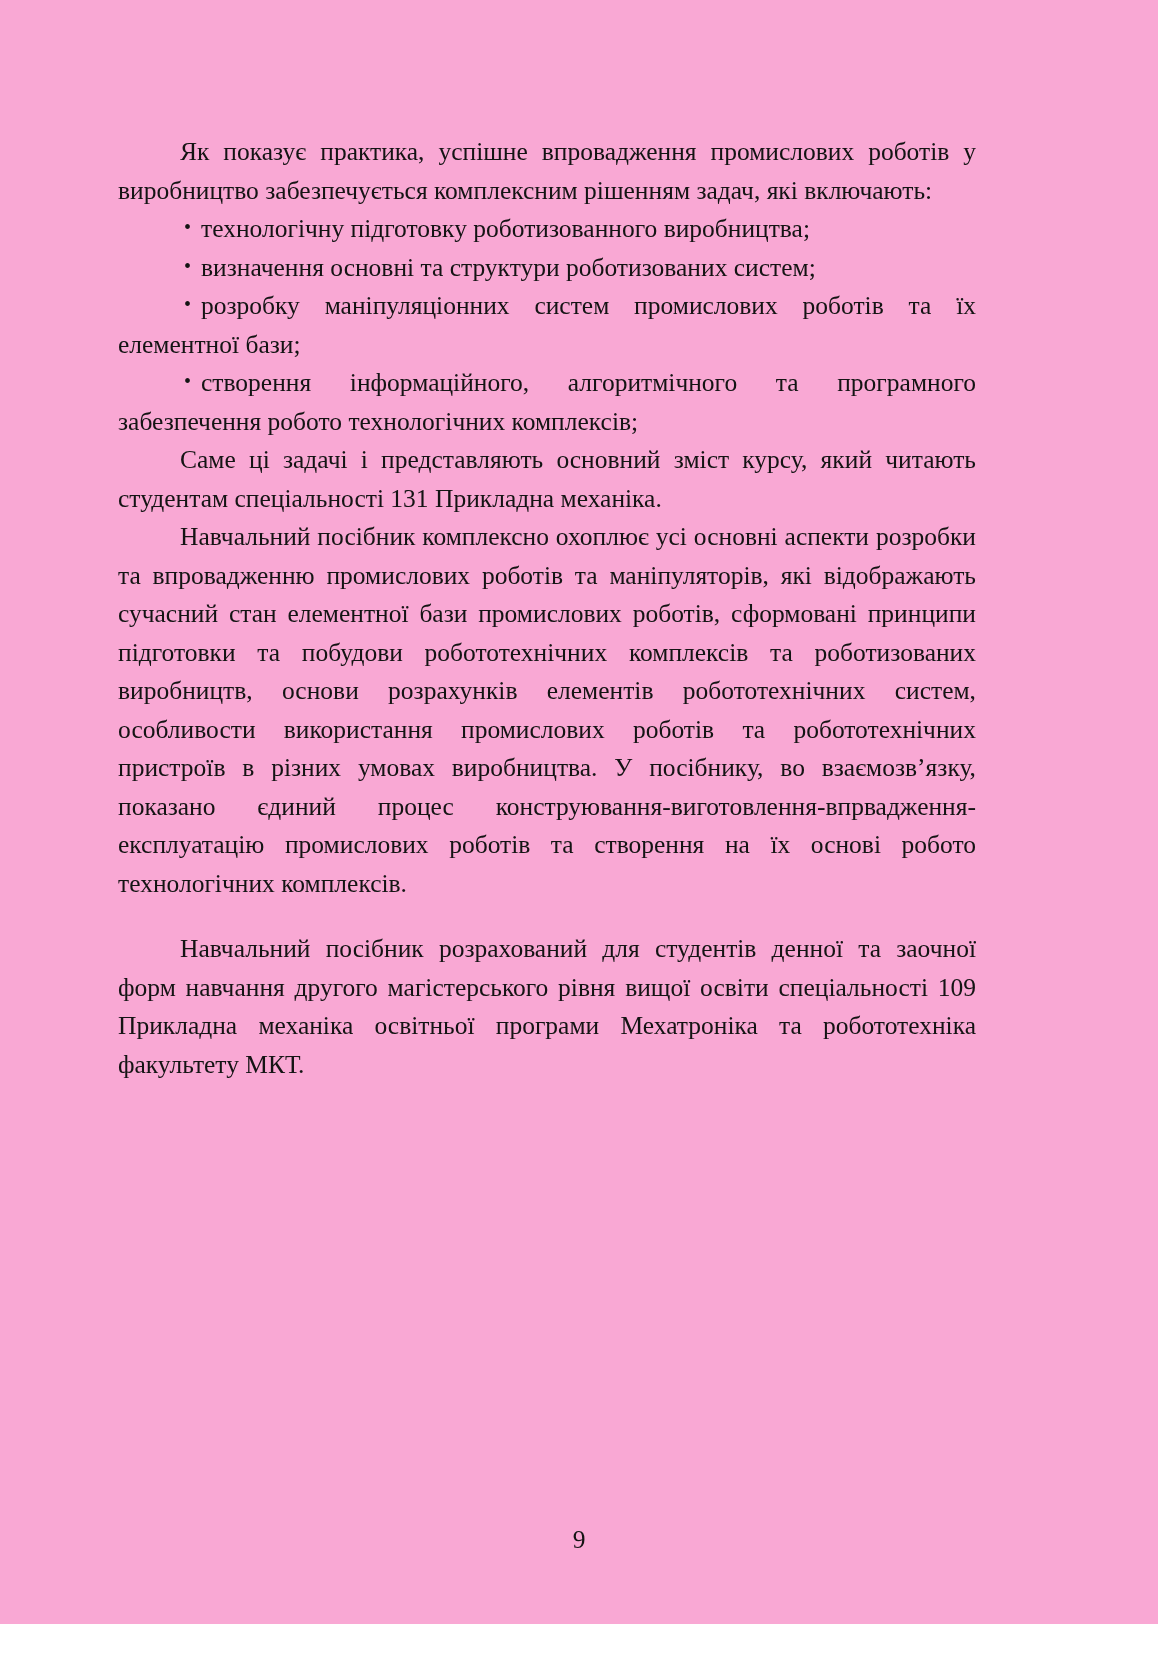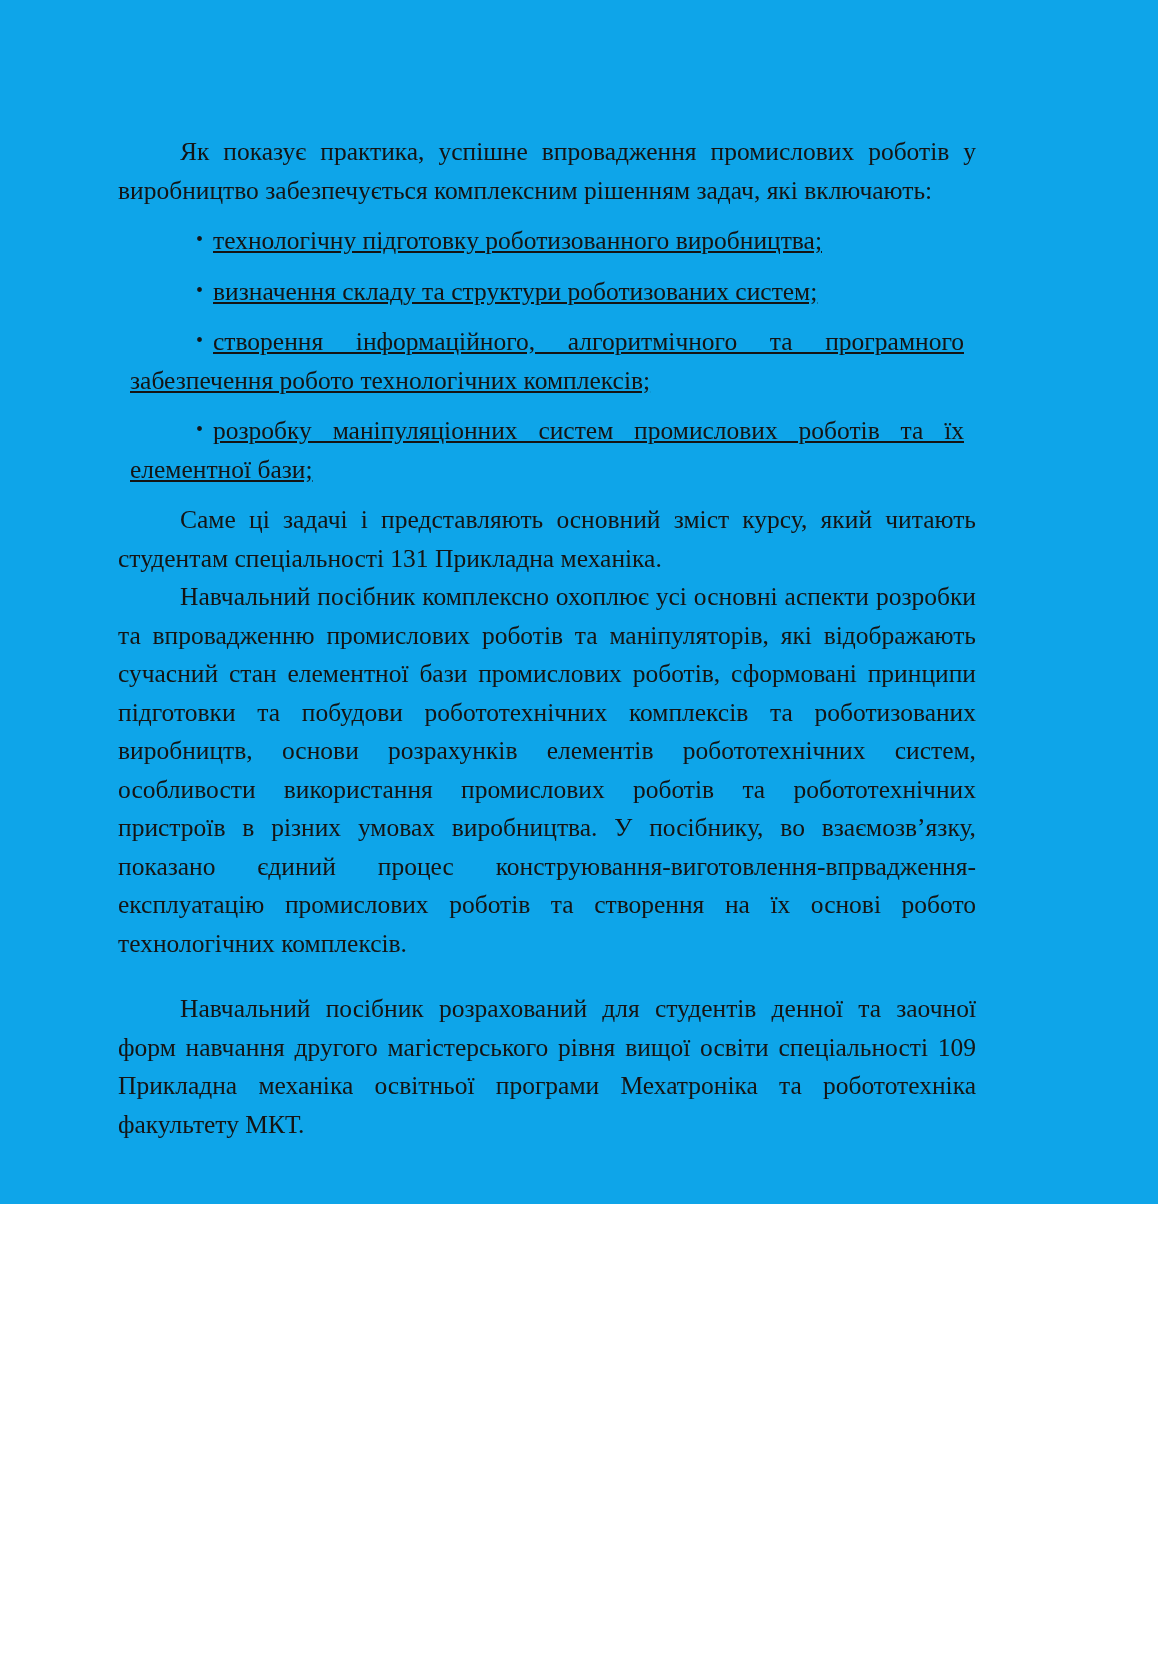--- a/index.html
+++ b/index.html
@@ -7,22 +7,22 @@
     padding: 0;
     background: #ffffff;
   }
   body {
     font-family: "Liberation Serif", "DejaVu Serif", serif;
     color: #1a1a1a;
   }
   .page {
     position: relative;
     width: 1158px;
-    height: 1204px;
-    background: #0ea5e9;
+    height: 1624px;
+    background: #f9a8d4;
     overflow: hidden;
     box-sizing: border-box;
   }
   .content {
     position: absolute;
     left: 118px;
     top: 133px;
     width: 858px;
   }
   p.para {
@@ -31,29 +31,28 @@
     line-height: 38.5px;
     text-align: justify;
     text-justify: inter-word;
     hyphens: none;
     color: #141414;
   }
   p.para.indent {
     text-indent: 62px;
   }
   p.bullet {
-    margin: 12px;
+    margin: 0;
     font-size: 25.5px;
     line-height: 38.5px;
     text-align: justify;
     text-justify: inter-word;
     color: #141414;
     text-indent: 0;
     position: relative;
-    text-decoration: underline;
   }
   .bullet-dot {
     display: inline-block;
     margin-left: 66px;
     margin-right: 10px;
     font-size: 20px;
     line-height: 1;
     vertical-align: 3px;
   }
   .spacer-para {
@@ -78,29 +77,29 @@
   <div class="content">
 
     <p class="para indent">Як показує практика, успішне впровадження промислових роботів у виробництво забезпечується комплексним рішенням задач, які включають:</p>
 
     <p class="bullet">
       <span class="bullet-dot">•</span><span>технологічну підготовку роботизованного виробництва;</span>
     </p>
 
 
     <p class="bullet">
-      <span class="bullet-dot">•</span><span>визначення складу та структури роботизованих систем;</span>
+      <span class="bullet-dot">•</span><span>визначення основні та структури роботизованих систем;</span>
+    </p>
+
+    <p class="bullet">
+      <span class="bullet-dot">•</span><span>розробку маніпуляціонних систем промислових роботів та їх елементної бази;</span>
     </p>
 
     <p class="bullet">
       <span class="bullet-dot">•</span><span>створення інформаційного, алгоритмічного та програмного забезпечення робото технологічних комплексів;</span>
-    </p>
-
-    <p class="bullet">
-      <span class="bullet-dot">•</span><span>розробку маніпуляціонних систем промислових роботів та їх елементної бази;</span>
     </p>
 
 
     <p class="para indent">Саме ці задачі і представляють основний зміст курсу, який читають студентам спеціальності 131 Прикладна механіка.</p>
 
     <p class="para indent">Навчальний посібник комплексно охоплює усі основні аспекти розробки та впровадженню промислових роботів та маніпуляторів, які відображають сучасний стан елементної бази промислових роботів, сформовані принципи підготовки та побудови робототехнічних комплексів та роботизованих виробництв, основи розрахунків елементів робототехнічних систем, особливости використання промислових роботів та робототехнічних пристроїв в різних умовах виробництва. У посібнику, во взаємозв’язку, показано єдиний процес конструювання-виготовлення-впрвадження-експлуатацію промислових роботів та створення на їх основі робото технологічних комплексів.</p>
 
     <div class="spacer-para"></div>
 
     <p class="para indent">Навчальний посібник розрахований для студентів денної та заочної форм навчання другого магістерського рівня вищої освіти спеціальності 109 Прикладна механіка освітньої програми Мехатроніка та робототехніка факультету МКТ.</p>

